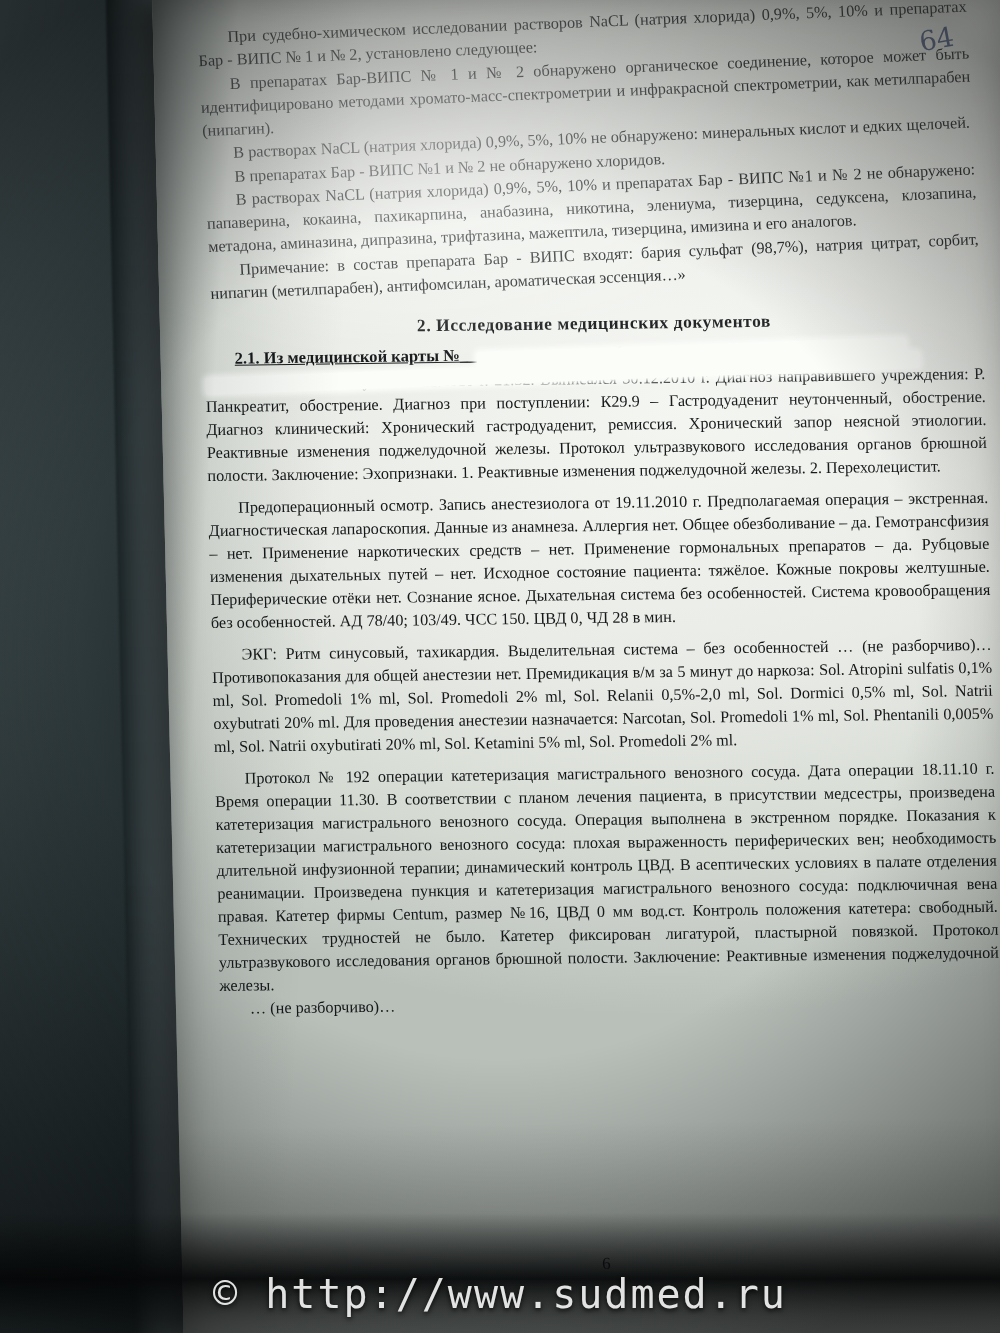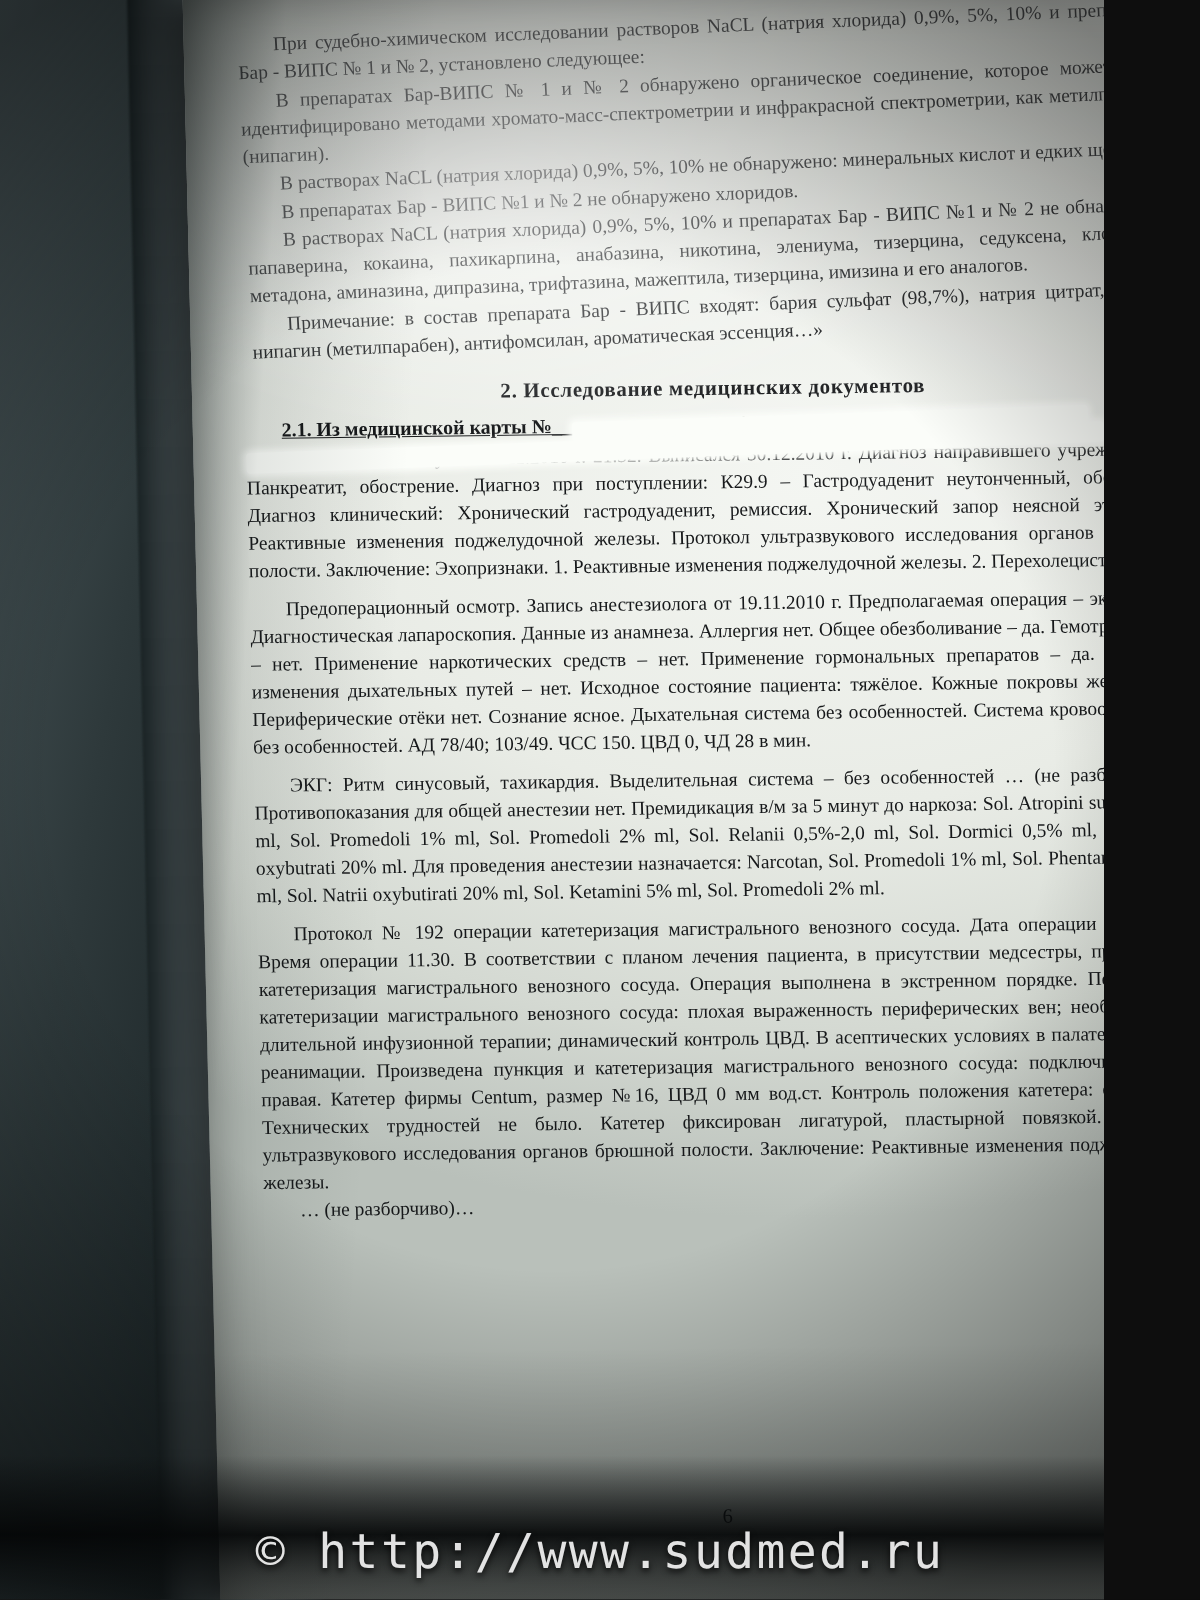--- a/index.html
+++ b/index.html
@@ -10,21 +10,21 @@
   body {
     width: 1000px;
     height: 1333px;
     overflow: hidden;
     font-family: "Liberation Serif", serif;
   }
 
   
   #photo {
     position: relative;
-    width: 920px;
+    width: 1000px;
     height: 1333px;
     background:
       linear-gradient(120deg, #3a4a4c 0%, #2b3638 18%, #1d2527 42%, #161b1d 70%, #0d1112 100%);
     overflow: hidden;
   }
   
   .desk-left {
     position: absolute;
     left: 0; top: 0;
     width: 250px; height: 1333px;

